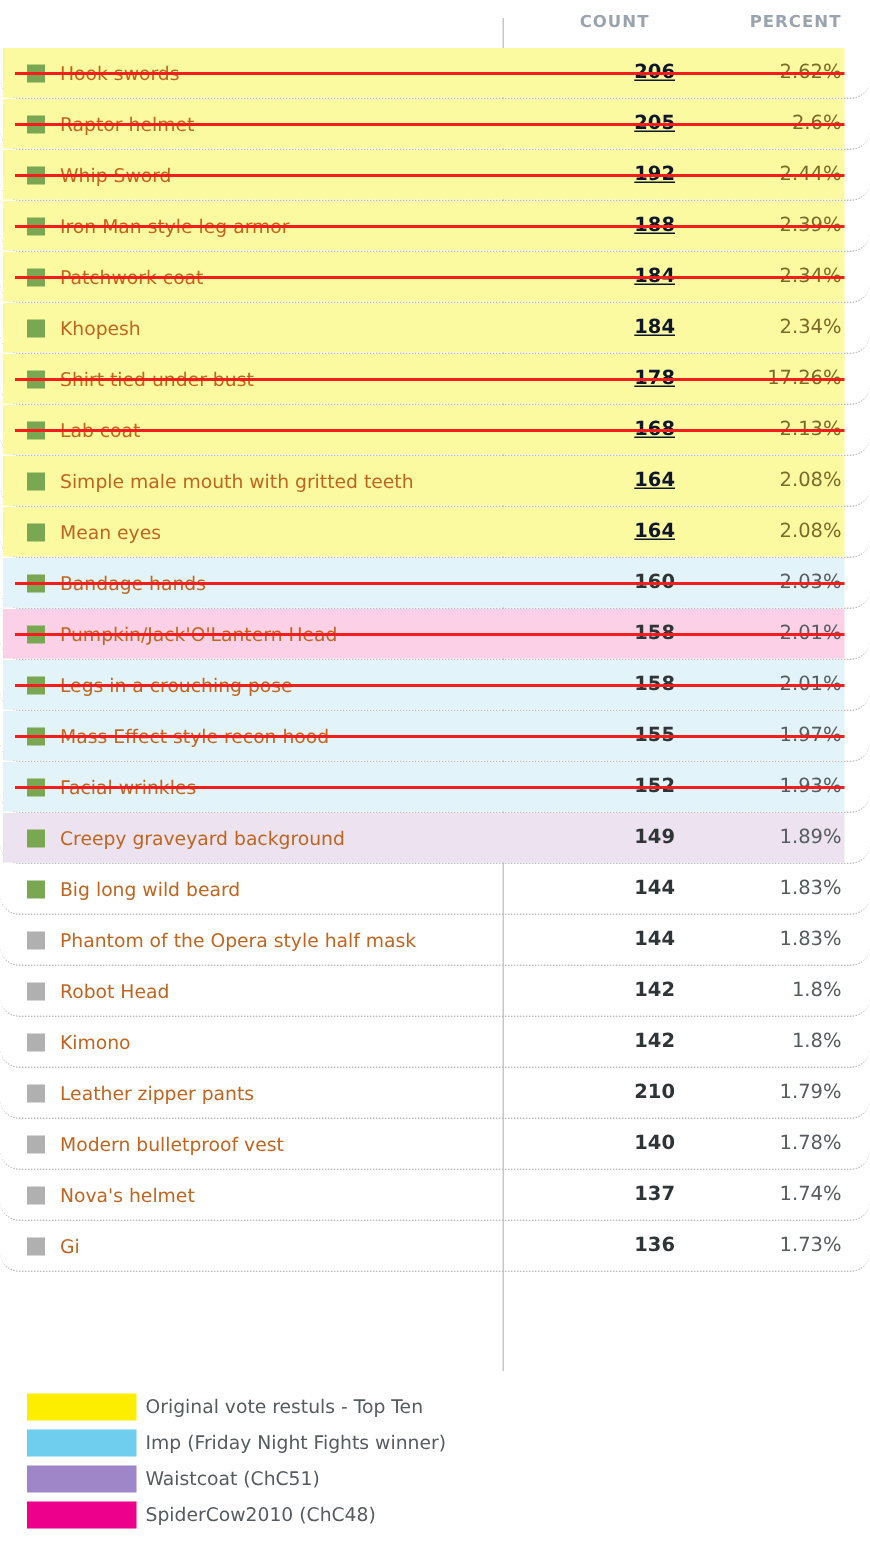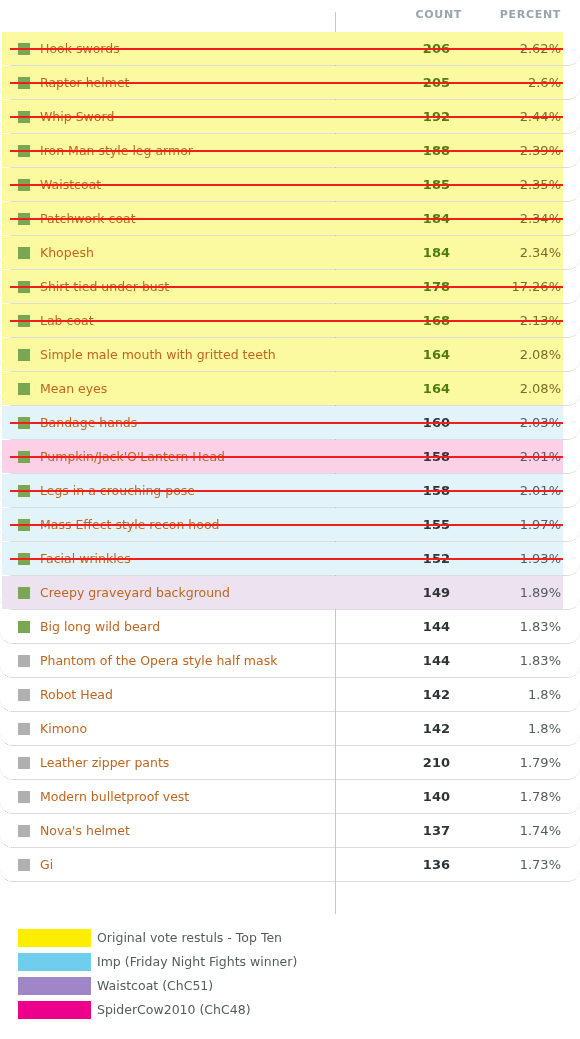--- a/index.html
+++ b/index.html
@@ -14,21 +14,21 @@
 
   
   .thead{
     position:absolute;left:0;top:0;width:580px;height:32px;
   }
   .thead .h{
     position:absolute;top:8px;
     font-size:11px;font-weight:bold;letter-spacing:.7px;
     color:#9aa4ae;text-transform:uppercase;text-align:right;
   }
-  .thead .h-count{right:118px;width:120px;}
+  .thead .h-count{right:147px;width:120px;}
   .thead .h-percent{right:19px;width:120px;}
 
   
   .table{position:absolute;left:0;top:32px;width:580px;}
 
   .row{
     position:relative;
     height:34px;
     box-sizing:border-box;
     border-bottom:1px dotted #b9b9b9;
@@ -51,21 +51,21 @@
     position:absolute;right:130px;width:120px;top:0;height:33px;line-height:33px;
     text-align:right;font-size:13px;font-weight:bold;color:#2f3436;
   }
   .percent{
     position:absolute;right:19px;width:120px;top:0;height:33px;line-height:33px;
     text-align:right;font-size:13px;color:#555b5e;
   }
 
   
   .row.hl-yellow .percent{color:#7c6a2a;}
-  .row.hl-yellow .count{color:#4d7c0f;}
+  .row.hl-yellow .count{color:#0f172a;text-decoration:underline;}
 
   
   .strike{
     position:absolute;left:10px;top:16px;width:553px;height:0;
     border-top:2px solid #f21d1d;
   }
 
   
   .vdivider{
     position:absolute;left:335px;top:12px;width:1px;height:902px;
@@ -133,30 +133,20 @@
           <div class="label">Iron Man style leg armor</div>
           <div class="count">188</div>
           <div class="percent">2.39%</div>
         </div>
         <div class="strike" style="border-top-color: rgb(242, 29, 29);"></div>
       </div>
       <div class="row hl-yellow">
         <div class="rowbg" style="background: rgb(251, 250, 160);"></div>
         <div class="cells">
           <div class="swatch" style="background: rgb(122, 167, 82);"></div>
-          <div class="label">Waistcoat</div>
-          <div class="count">185</div>
-          <div class="percent">2.35%</div>
-        </div>
-        <div class="strike" style="border-top-color: rgb(242, 29, 29);"></div>
-      </div>
-      <div class="row hl-yellow">
-        <div class="rowbg" style="background: rgb(251, 250, 160);"></div>
-        <div class="cells">
-          <div class="swatch" style="background: rgb(122, 167, 82);"></div>
           <div class="label">Patchwork coat</div>
           <div class="count">184</div>
           <div class="percent">2.34%</div>
         </div>
         <div class="strike" style="border-top-color: rgb(242, 29, 29);"></div>
       </div>
       <div class="row hl-yellow">
         <div class="rowbg" style="background: rgb(251, 250, 160);"></div>
         <div class="cells">
           <div class="swatch" style="background: rgb(122, 167, 82);"></div>

